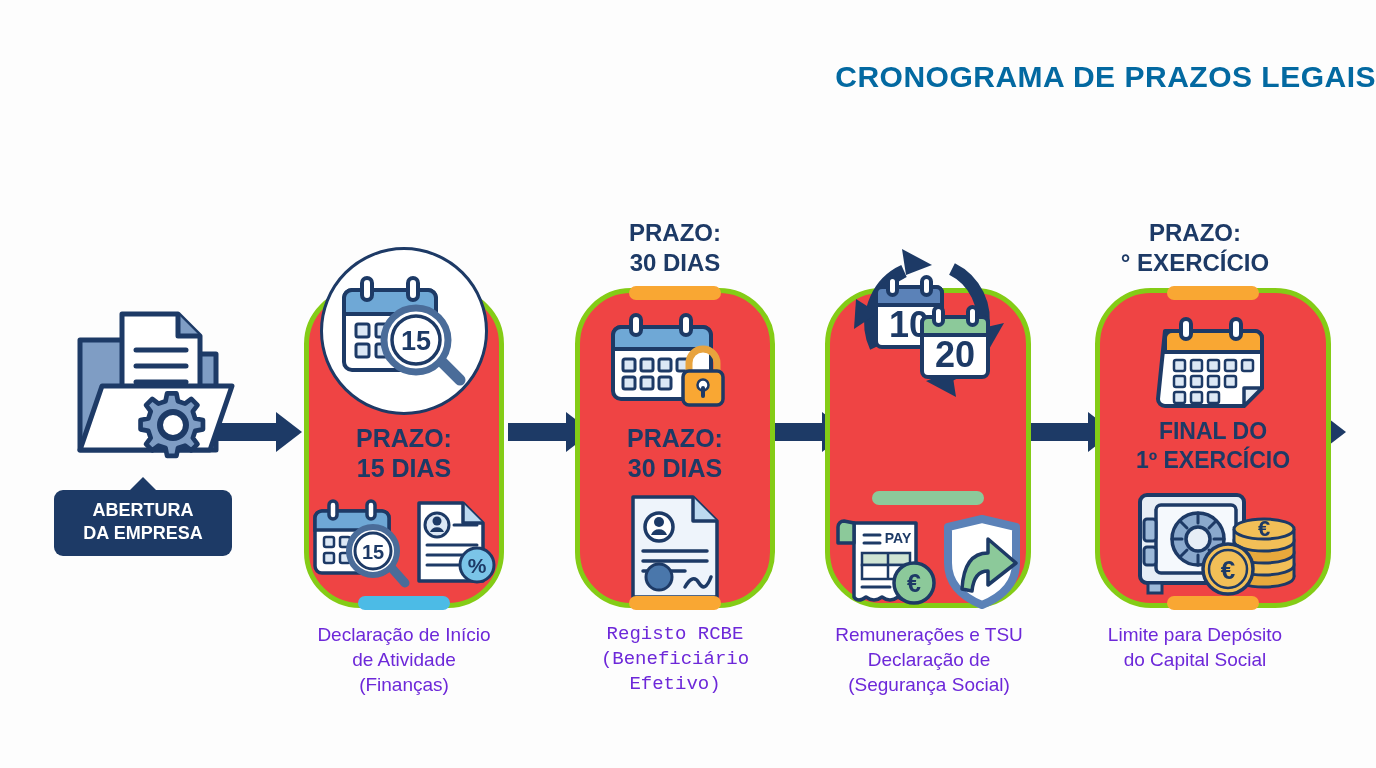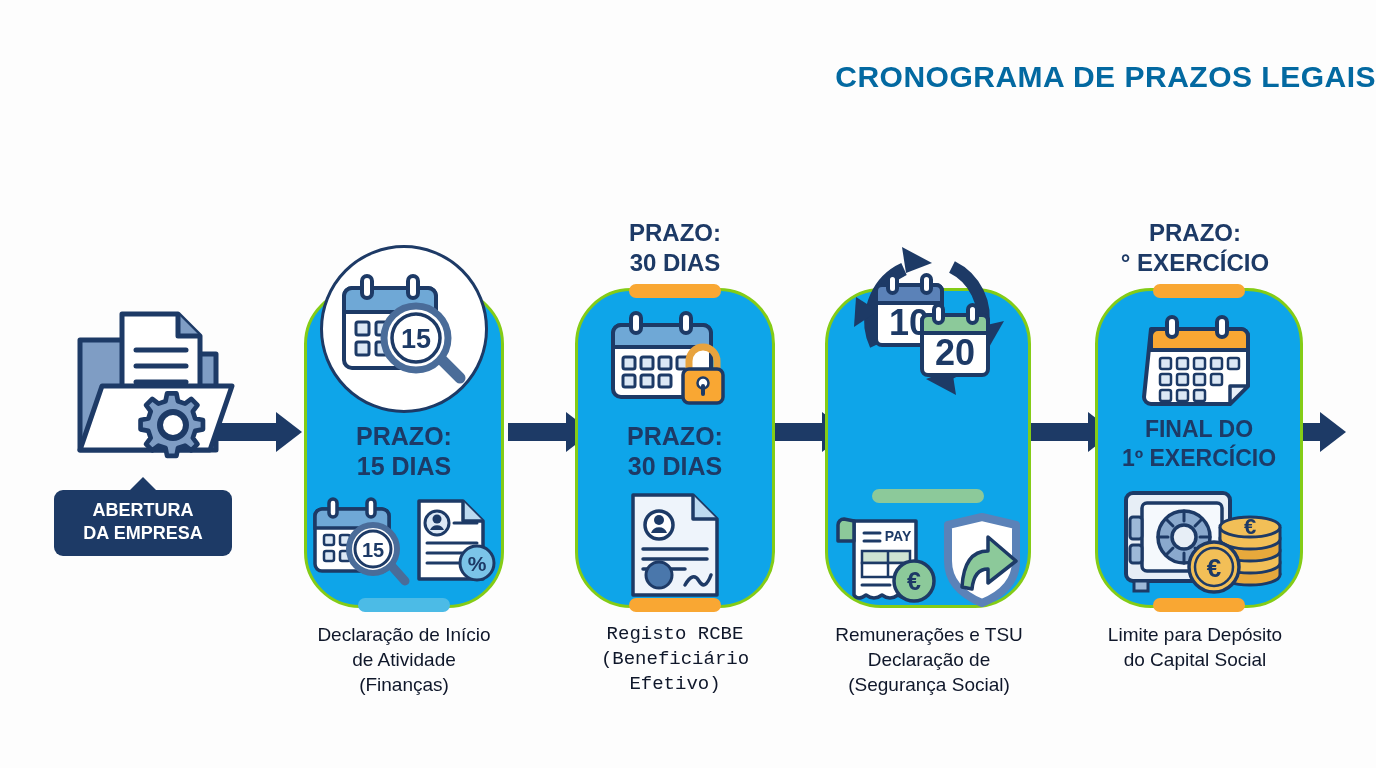--- a/index.html
+++ b/index.html
@@ -48,41 +48,41 @@
   }
   .start-label .ptr{
     position:absolute;left:50%;top:-13px;margin-left:-14px;
     width:0;height:0;border-left:14px solid transparent;
     border-right:14px solid transparent;border-bottom:14px solid #1d3a66;
   }
 
   
   .card{
     position:absolute;
-    border:3px solid #84cc16;
+    border:5px solid #84cc16;
     border-radius:56px;
-    background:#0ea5e9;
+    background:#ef4444;
     box-sizing:border-box;
   }
   .card-head{
     position:absolute;width:100%;text-align:center;
     color:#1d3a66;font-weight:bold;font-size:24px;line-height:30px;
     left:0;
   }
   .pill{
     position:absolute;left:50%;transform:translateX(-50%);
     width:92px;height:14px;border-radius:7px;
   }
   .card-mid{
     position:absolute;left:0;width:100%;text-align:center;
     color:#1d3a66;font-weight:bold;font-size:25px;line-height:30px;
   }
   .card-mid.sm{font-size:23px;line-height:29px;}
   .caption{
-    position:absolute;text-align:center;color:#0f172a;
+    position:absolute;text-align:center;color:#6d28d9;
     font-size:19px;line-height:25px;
   }
   .icon-top{position:absolute;left:50%;transform:translateX(-50%);}
   .icon-bot{position:absolute;left:50%;transform:translateX(-50%);}
   .badge-circle{
     position:absolute;left:50%;transform:translateX(-50%);
     border-radius:50%;background:#fff;border:3px solid #1d3a66;
     box-sizing:border-box;
   }
   svg{display:block;overflow:visible;}
@@ -306,21 +306,21 @@
   <div class="caption" style="left:813px;top:622px;width:232px;">
     <div>Remunerações e TSU</div>
     <div>Declaração de</div>
     <div>(Segurança Social)</div>
   </div>
 
   <div class="card-head" style="top:218px;left:1090px;width:210px;">
     <div>PRAZO:</div>
     <div>° EXERCÍCIO</div>
   </div>
-  <div class="card" style="left:1095px;top:288px;width:208px;height:320px;">
+  <div class="card" style="left:1095px;top:288px;width:236px;height:320px;">
     <div class="pill" style="top:-7px;background:#f9a733;"></div>
     <div class="icon-top" style="top:22px;">
       <svg width="108" height="94" viewBox="0 0 108 94">
         <path d="M6 16 h90 a7 7 0 0 1 7 7 v50 l-18 18 h-79 a7 7 0 0 1 -7 -7 z" fill="#fff" stroke="#1d3a66" stroke-width="4" stroke-linejoin="round"></path>
         <path d="M6 23 a7 7 0 0 1 7-7 h83 a7 7 0 0 1 7 7 v14 h-97 z" fill="#f9a733" stroke="#1d3a66" stroke-width="4"></path>
         <rect x="22" y="4" width="10" height="20" rx="5" fill="#fff" stroke="#1d3a66" stroke-width="4"></rect>
         <rect x="72" y="4" width="10" height="20" rx="5" fill="#fff" stroke="#1d3a66" stroke-width="4"></rect>
         <path d="M85 91 l18 -18 h-18 z" fill="#e7eef6" stroke="#1d3a66" stroke-width="3.5" stroke-linejoin="round"></path>
         <g fill="#dce8f5" stroke="#1d3a66" stroke-width="2.5">
           <rect x="15" y="45" width="11" height="11" rx="2"></rect>

